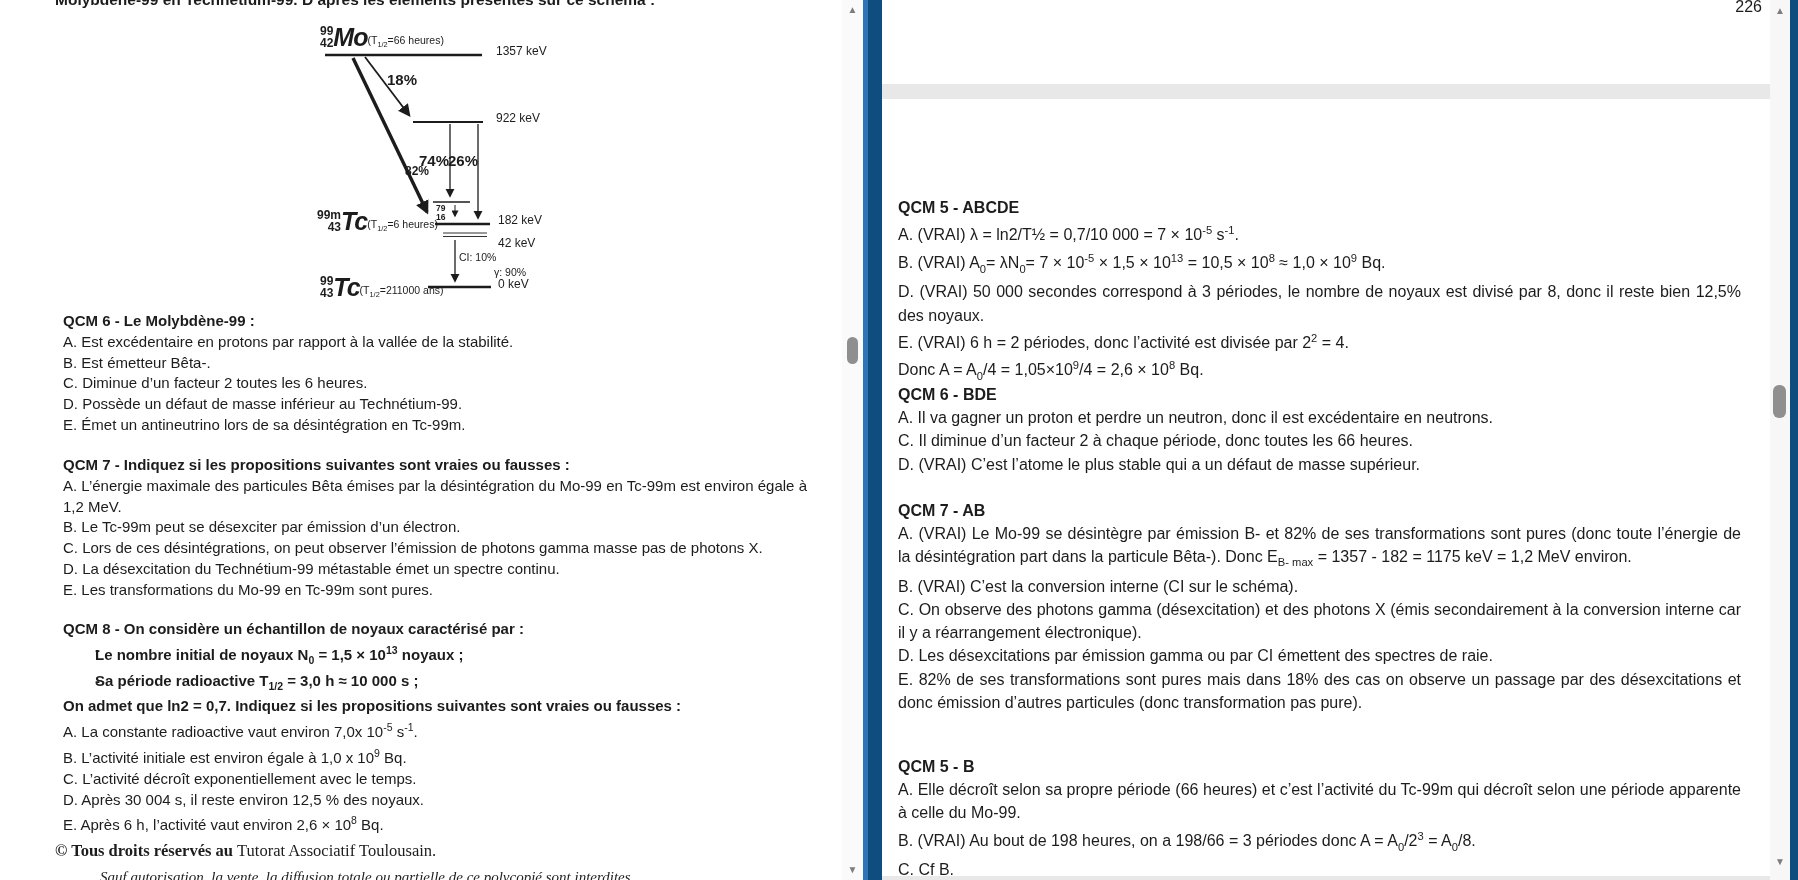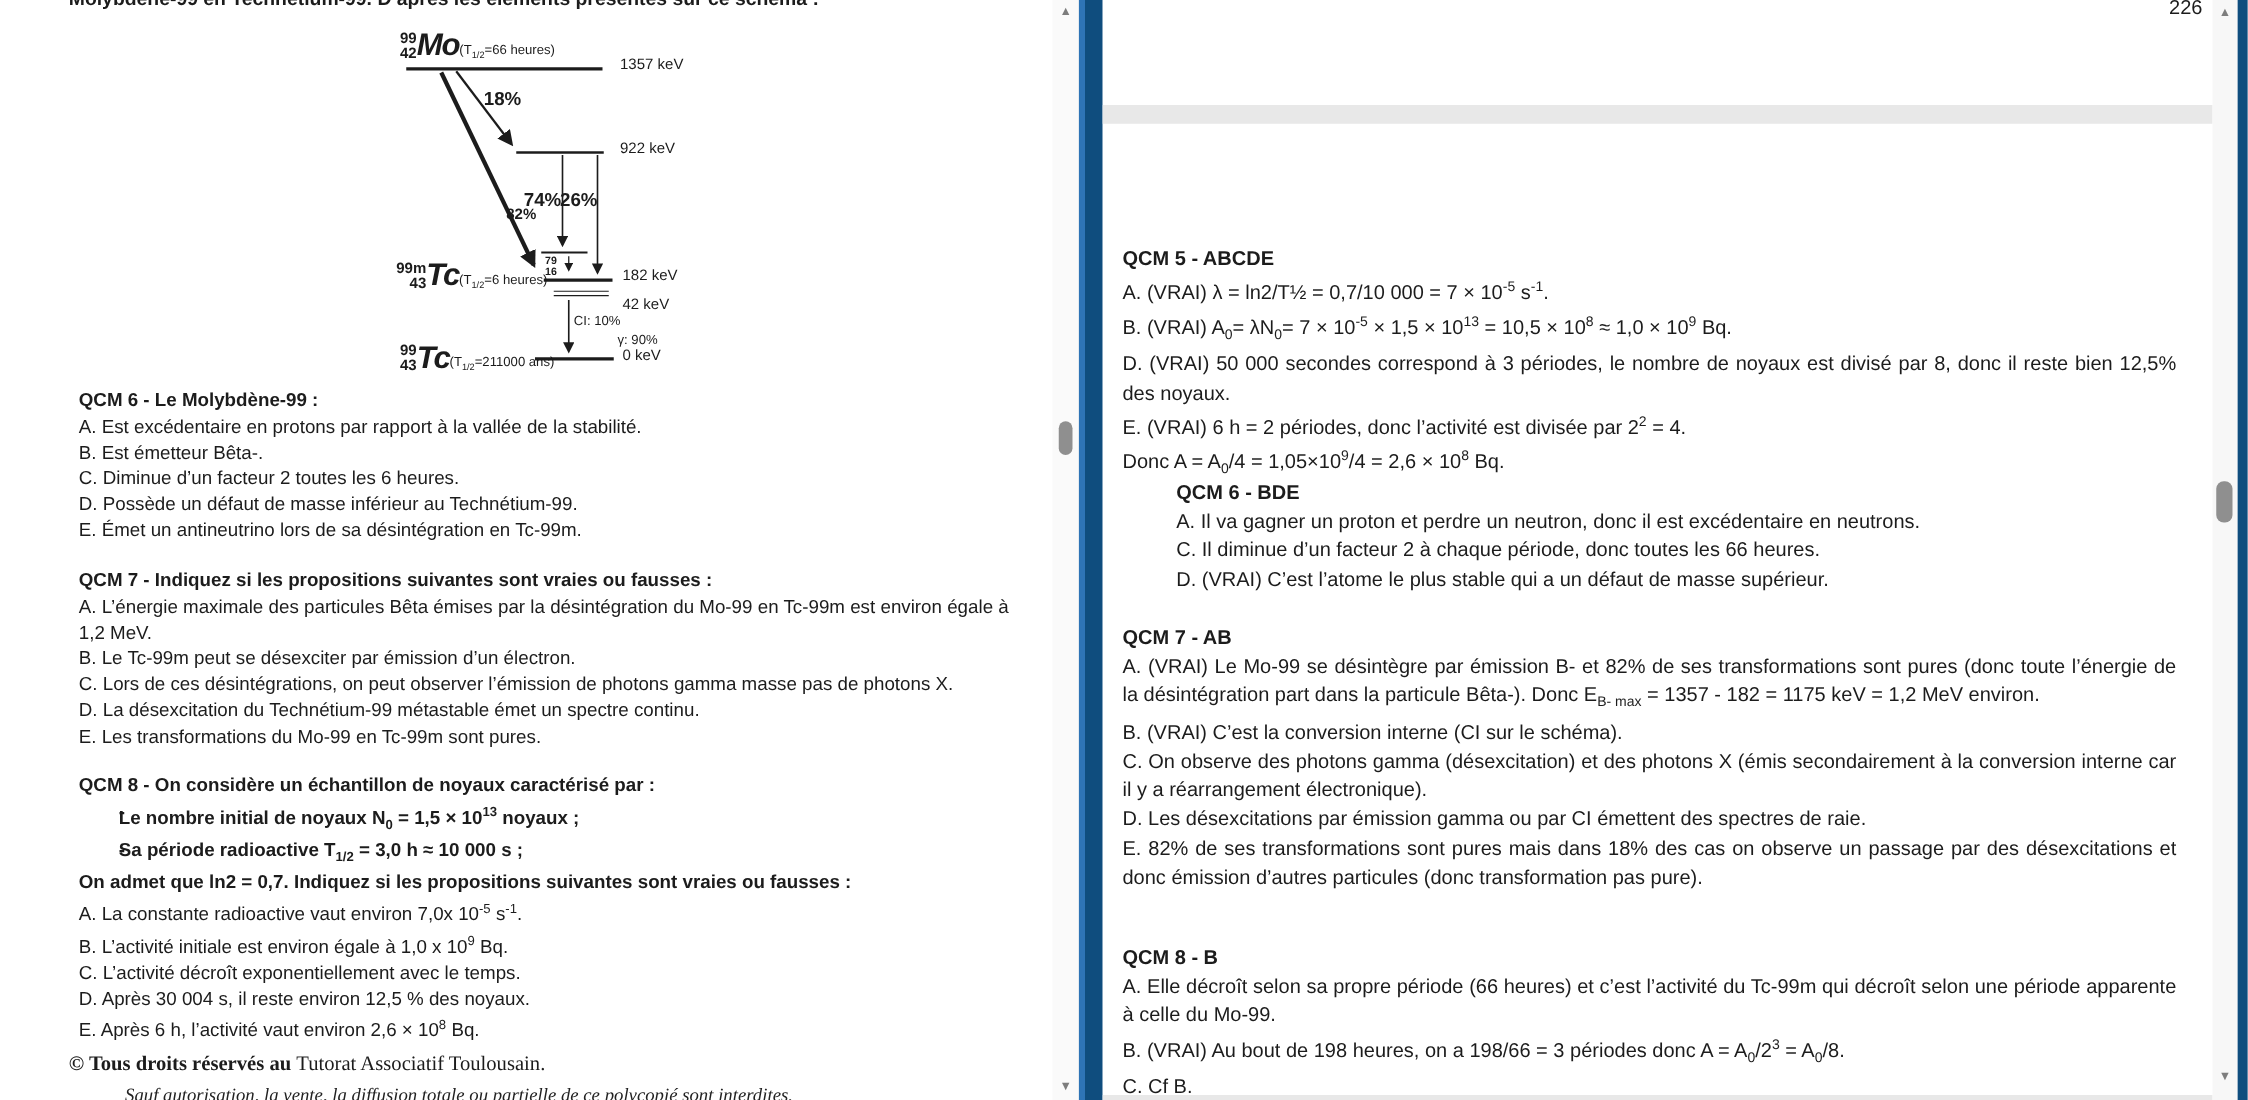--- a/index.html
+++ b/index.html
@@ -190,38 +190,38 @@
 
     <div class="rqcm" style="top:196px;">
       <div class="t">QCM 5 - ABCDE</div>
       <div>A. (VRAI) λ = ln2/T½ = 0,7/10 000 = 7 × 10<sup>-5</sup> s<sup>-1</sup>.</div>
       <div>B. (VRAI) A<sub>0</sub>= λN<sub>0</sub>= 7 × 10<sup>-5</sup> × 1,5 × 10<sup>13</sup> = 10,5 × 10<sup>8</sup> ≈ 1,0 × 10<sup>9</sup> Bq.</div>
       <div class="just">D. (VRAI) 50 000 secondes correspond à 3 périodes, le nombre de noyaux est divisé par 8, donc il reste bien 12,5% des noyaux.</div>
       <div>E. (VRAI) 6 h = 2 périodes, donc l’activité est divisée par 2<sup>2</sup> = 4.</div>
       <div>Donc A = A<sub>0</sub>/4 = 1,05×10<sup>9</sup>/4 = 2,6 × 10<sup>8</sup> Bq.</div>
     </div>
 
-    <div class="rqcm" style="top:383px;margin-left:43px;">
+    <div class="rqcm" style="top:383px;">
       <div class="t">QCM 6 - BDE</div>
       <div>A. Il va gagner un proton et perdre un neutron, donc il est excédentaire en neutrons.</div>
       <div>C. Il diminue d’un facteur 2 à chaque période, donc toutes les 66 heures.</div>
       <div>D. (VRAI) C’est l’atome le plus stable qui a un défaut de masse supérieur.</div>
     </div>
 
     <div class="rqcm" style="top:499px;">
       <div class="t">QCM 7 - AB</div>
       <div class="just">A. (VRAI) Le Mo-99 se désintègre par émission B- et 82% de ses transformations sont pures (donc toute l’énergie de la désintégration part dans la particule Bêta-). Donc E<sub>B- max</sub> = 1357 - 182 = 1175 keV = 1,2 MeV environ.</div>
       <div>B. (VRAI) C’est la conversion interne (CI sur le schéma).</div>
       <div class="just">C. On observe des photons gamma (désexcitation) et des photons X (émis secondairement à la conversion interne car il y a réarrangement électronique).</div>
       <div>D. Les désexcitations par émission gamma ou par CI émettent des spectres de raie.</div>
       <div class="just">E. 82% de ses transformations sont pures mais dans 18% des cas on observe un passage par des désexcitations et donc émission d’autres particules (donc transformation pas pure).</div>
     </div>
 
     <div class="rqcm" style="top:755px;">
-      <div class="t">QCM 8 - B</div>
+      <div class="t">QCM 5 - B</div>
       <div class="just">A. Elle décroît selon sa propre période (66 heures) et c’est l’activité du Tc-99m qui décroît selon une période apparente à celle du Mo-99.</div>
       <div>B. (VRAI) Au bout de 198 heures, on a 198/66 = 3 périodes donc A = A<sub>0</sub>/2<sup>3</sup> = A<sub>0</sub>/8.</div>
       <div>C. Cf B.</div>
     </div>
 
     <div class="sb-track sb-right">
       <div class="sb-arrow" style="top:4px;">▲</div>
       <div class="sb-thumb" style="left:3px; width:13px; top:385px; height:33px;"></div>
       <div class="sb-arrow" style="bottom:11px;">▼</div>
     </div>

